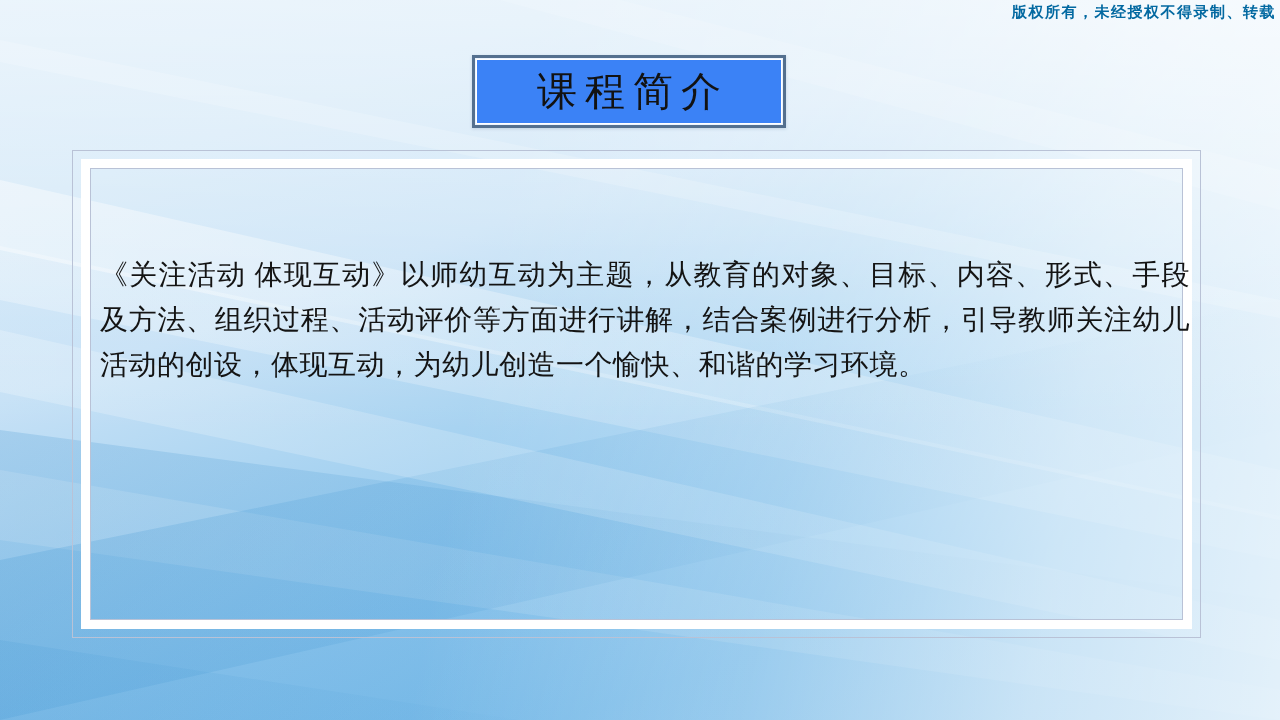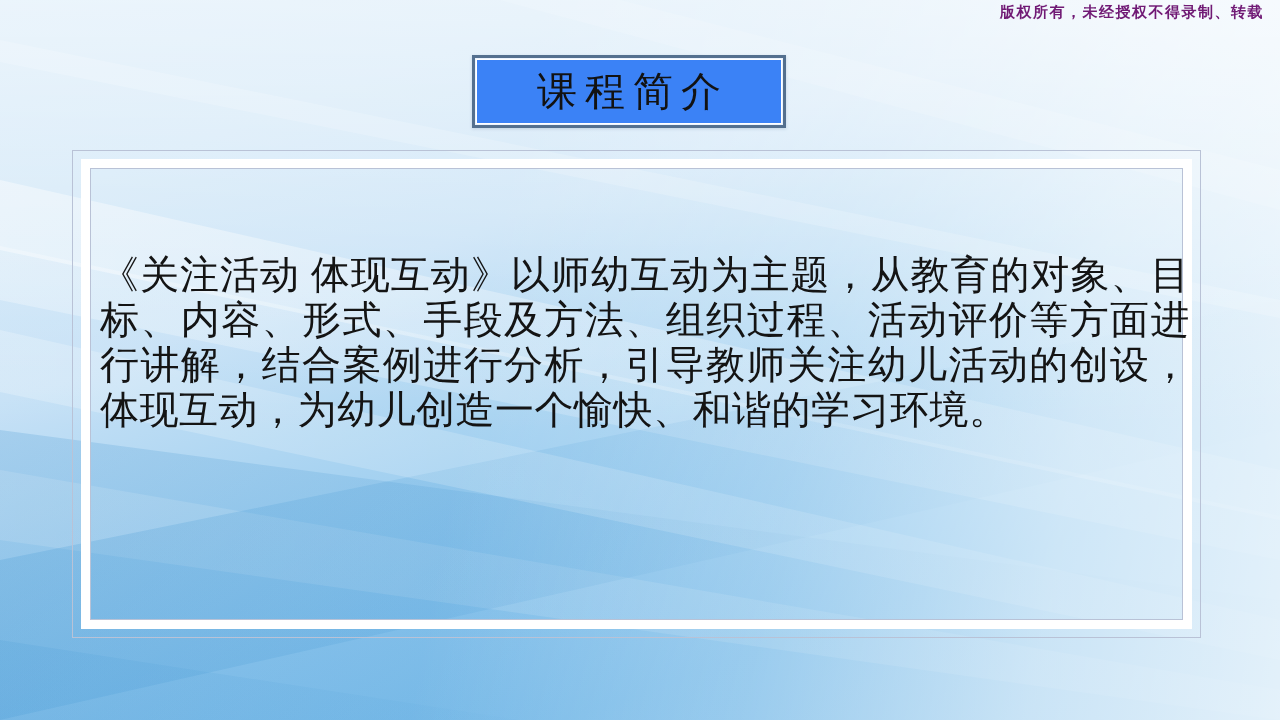--- a/index.html
+++ b/index.html
@@ -59,25 +59,25 @@
   }
 
   
   .bg-ribbons { position: absolute; inset: 0; }
   .bg-ribbons svg { display: block; width: 1280px; height: 720px; }
 
   
   .copyright {
     position: absolute;
     top: 3px;
-    right: 16px;
+    right: 4px;
     font-family: "Liberation Serif", "DejaVu Serif", serif;
     font-size: 15px;
     letter-spacing: 1.5px;
-    color: #701a75;
+    color: #0369a1;
     font-weight: 700;
     white-space: nowrap;
     line-height: 1.2;
   }
 
   
   .title-plaque {
     position: absolute;
     left: 472px;
     top: 55px;
@@ -136,21 +136,21 @@
     pointer-events: none;
   }
 
   
   .body-text {
     position: absolute;
     left: 100px;
     top: 252px;
     width: 1090px;
     font-family: "Liberation Serif", "DejaVu Serif", serif;
-    font-size: 39px;
+    font-size: 28px;
     line-height: 45px;
     color: #141414;
     letter-spacing: 0.5px;
     text-align: justify;
     text-justify: inter-character;
     white-space: pre-wrap;
   }
 </style>
 </head>
 <body>

